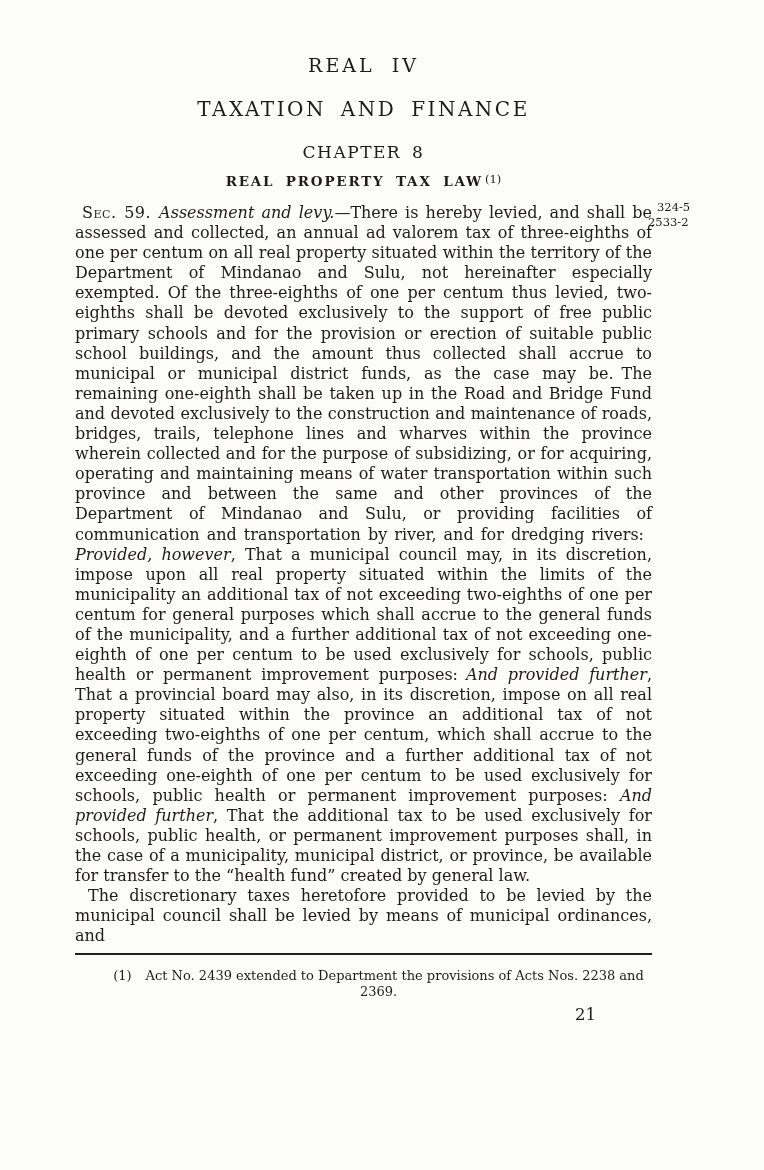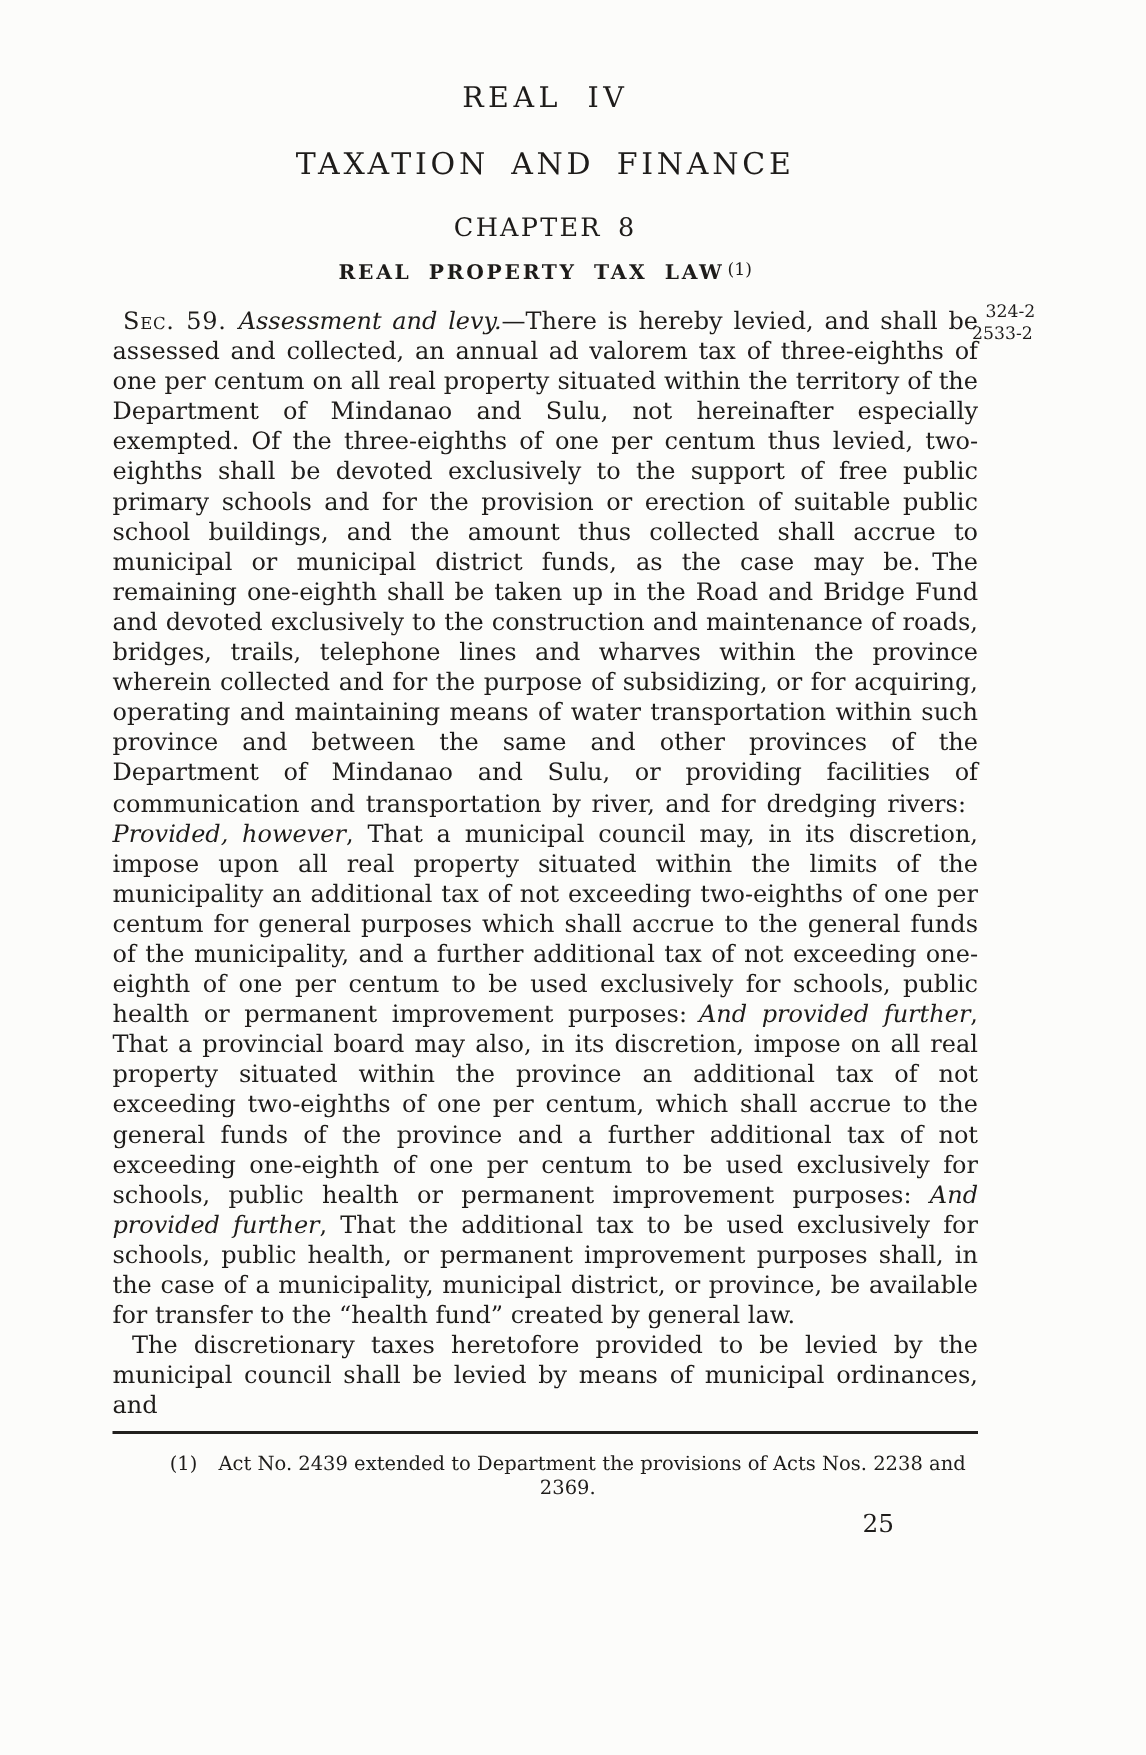--- a/index.html
+++ b/index.html
@@ -107,21 +107,21 @@
     font-size: 16.5px;
     line-height: 20px;
   }
 </style>
 </head>
 <body>
 
 <div class="page">
 
   <div class="margin-note">
-    <span class="mn-line1">324-2</span>
+    <span class="mn-line1">324-5</span>
     <span class="mn-line2">2533-2</span>
   </div>
 
   <div class="content">
 
     <h1 class="h-title">REAL IV</h1>
 
     <h2 class="h-subtitle">TAXATION AND FINANCE</h2>
 
     <h3 class="h-chapter">CHAPTER 8</h3>
@@ -134,16 +134,16 @@
         <p><span class="run-smallcaps">Sec. 59.</span><span class="run-normal"> </span><span class="run-italic">Assessment and levy.</span><span class="run-normal">—There is hereby levied, and shall be assessed and collected, an annual ad valorem tax of three-eighths of one per centum on all real property situated within the territory of the Department of Mindanao and Sulu, not hereinafter especially exempted. Of the three-eighths of one per centum thus levied, two-eighths shall be devoted exclusively to the support of free public primary schools and for the provision or erection of suitable public school buildings, and the amount thus collected shall accrue to municipal or municipal district funds, as the case may be. The remaining one-eighth shall be taken up in the Road and Bridge Fund and devoted exclusively to the construction and maintenance of roads, bridges, trails, telephone lines and wharves within the province wherein collected and for the purpose of subsidizing, or for acquiring, operating and maintaining means of water transportation within such province and between the same and other provinces of the Department of Mindanao and Sulu, or providing facilities of communication and transportation by river, and for dredging rivers: </span><span class="run-italic">Provided, however</span><span class="run-normal">, That a municipal council may, in its discretion, impose upon all real property situated within the limits of the municipality an additional tax of not exceeding two-eighths of one per centum for general purposes which shall accrue to the general funds of the municipality, and a further additional tax of not exceeding one-eighth of one per centum to be used exclusively for schools, public health or permanent improvement purposes: </span><span class="run-italic">And provided further</span><span class="run-normal">, That a provincial board may also, in its discretion, impose on all real property situated within the province an additional tax of not exceeding two-eighths of one per centum, which shall accrue to the general funds of the province and a further additional tax of not exceeding one-eighth of one per centum to be used exclusively for schools, public health or permanent improvement purposes: </span><span class="run-italic">And provided further</span><span class="run-normal">, That the additional tax to be used exclusively for schools, public health, or permanent improvement purposes shall, in the case of a municipality, municipal district, or province, be available for transfer to the “health fund” created by general law.</span></p>
         <p><span class="run-normal">The discretionary taxes heretofore provided to be levied by the municipal council shall be levied by means of municipal ordinances, and</span></p>
       </main>
 
     <hr class="footnote-rule">
 
     <div class="footnote">
       <span class="fn-marker">(1)</span><span class="fn-text">Act No. 2439 extended to Department the provisions of Acts Nos. 2238 and 2369.</span>
     </div>
 
-    <div class="page-number">25</div>
+    <div class="page-number">21</div>
 
   </div>
 </div>
 
 </body></html>

